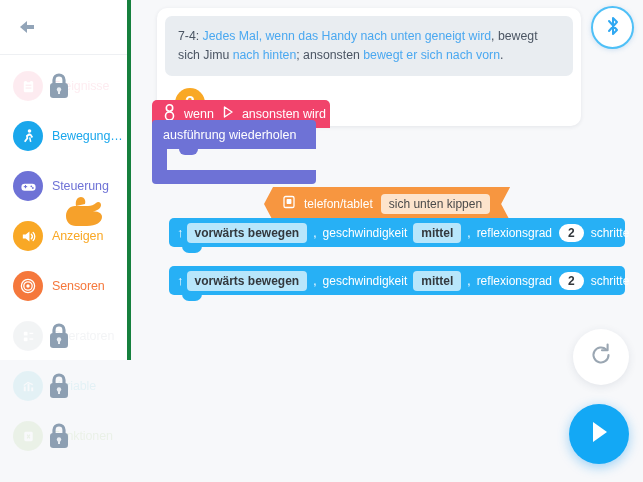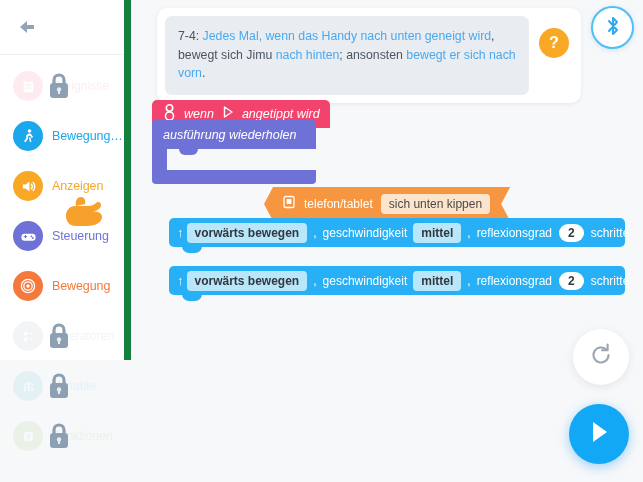--- a/index.html
+++ b/index.html
@@ -19,21 +19,21 @@
     background: #f7f8fa;
   }
 
   
   #sidebar {
     position: absolute;
     left: 0; top: 0;
     width: 131px;
     height: 360px;
     background: #ffffff;
-    border-right: 7px solid #15803d;
+    border-right: 4px solid #15803d;
   }
 
   #sidebar-header {
     height: 55px;
     border-bottom: 1px solid #eef0f3;
     display: flex;
     align-items: center;
     padding-left: 16px;
   }
 
@@ -103,20 +103,21 @@
   #instruction-card {
     position: absolute;
     left: 26px; top: 8px;
     width: 424px;
     background: #ffffff;
     border-radius: 10px;
     box-shadow: 0 1px 4px rgba(30,45,70,0.09);
     padding: 8px;
     display: flex;
     align-items: flex-start;
+    flex-direction: column;
   }
 
   #instruction-inner {
     flex: 1;
     background: #e9edf1;
     border-radius: 7px;
     padding: 11px 13px 12px 13px;
     font-size: 12.3px;
     line-height: 18.5px;
     color: #4b5563;
@@ -144,21 +145,21 @@
     background: #ffffff;
     border: 2px solid #4fc0f7;
     display: flex; align-items: center; justify-content: center;
     box-shadow: 0 1px 5px rgba(80,150,220,0.25);
     cursor: pointer;
   }
 
   
   #script { position: absolute; left: 0; top: 0; width:512px; height:482px; }
 
-  .blk-text { font-size: 12.5px; color: #ffffff; white-space: nowrap; font-style: italic; }
+  .blk-text { font-size: 12.5px; color: #ffffff; white-space: nowrap; }
 
   
   #hat-block {
     position: absolute;
     left: 21px; top: 100px;
     width: 178px; height: 28px;
     background: #f1436b;
     border-radius: 5px 5px 0 0;
     display: flex; align-items: center;
     padding-left: 11px;
@@ -337,52 +338,52 @@
           <svg width="16" height="16" viewBox="0 0 16 16">
             <circle cx="9.5" cy="3" r="1.8" fill="#fff"></circle>
             <path d="M9 5.2 L6 7.5 L6.4 10 L4 13.3 l1.4 1 L8.3 10.6 L7.9 8.6 L10 7.6 l1.6 2.4 l1.5 -0.9 l-2 -3.1 Z" fill="#fff"></path>
             <rect x="9" y="9.6" width="1.5" height="4.6" transform="rotate(-12 9 9.6)" fill="#fff"></rect>
           </svg>
         </div>
         <div class="cat-label" style="color:#1aa7ec">Bewegung…</div>
       </div>
 
       <div class="cat-item">
-        <div class="cat-icon" style="background:#f9a825">
-          <svg width="17" height="17" viewBox="0 0 18 18">
-            <path d="M3 7 h3 L10 3.6 v10.8 L6 11 H3 Z" fill="#fff"></path>
-            <path d="M12 6.6 a3.4 3.4 0 0 1 0 4.8" stroke="#fff" stroke-width="1.5" fill="none" stroke-linecap="round"></path>
-            <path d="M13.9 4.8 a6 6 0 0 1 0 8.4" stroke="#fff" stroke-width="1.4" fill="none" stroke-linecap="round"></path>
-          </svg>
-        </div>
-        <div class="cat-label" style="color:#f9a825">Anzeigen</div>
-      </div>
-
-      <div class="cat-item">
         <div class="cat-icon" style="background:#6e72d6">
           <svg width="17" height="17" viewBox="0 0 18 18">
             <rect x="1.5" y="6" width="15" height="7.5" rx="3.4" fill="#fff"></rect>
             <rect x="4" y="8.6" width="3.6" height="1.1" fill="#6e72d6"></rect>
             <rect x="5.25" y="7.45" width="1.1" height="3.4" fill="#6e72d6"></rect>
             <circle cx="12" cy="8.8" r="0.95" fill="#6e72d6"></circle>
             <circle cx="13.6" cy="10.6" r="0.95" fill="#6e72d6"></circle>
           </svg>
         </div>
         <div class="cat-label" style="color:#6e72d6">Steuerung</div>
       </div>
 
       <div class="cat-item">
+        <div class="cat-icon" style="background:#f9a825">
+          <svg width="17" height="17" viewBox="0 0 18 18">
+            <path d="M3 7 h3 L10 3.6 v10.8 L6 11 H3 Z" fill="#fff"></path>
+            <path d="M12 6.6 a3.4 3.4 0 0 1 0 4.8" stroke="#fff" stroke-width="1.5" fill="none" stroke-linecap="round"></path>
+            <path d="M13.9 4.8 a6 6 0 0 1 0 8.4" stroke="#fff" stroke-width="1.4" fill="none" stroke-linecap="round"></path>
+          </svg>
+        </div>
+        <div class="cat-label" style="color:#f9a825">Anzeigen</div>
+      </div>
+
+      <div class="cat-item">
         <div class="cat-icon" style="background:#f5783c">
           <svg width="18" height="18" viewBox="0 0 18 18">
             <circle cx="9" cy="9" r="6.6" stroke="#fff" stroke-width="1.3" fill="none"></circle>
             <circle cx="9" cy="9" r="4.2" stroke="#fff" stroke-width="1.3" fill="none"></circle>
             <circle cx="9" cy="9" r="1.7" fill="#fff"></circle>
           </svg>
         </div>
-        <div class="cat-label" style="color:#f5783c">Bewegung</div>
+        <div class="cat-label" style="color:#f5783c">Sensoren</div>
       </div>
 
       <div class="cat-item locked">
         <div class="cat-icon" style="background:#c9ced6">
           <svg width="15" height="15" viewBox="0 0 16 16">
             <rect x="3" y="3" width="4" height="4" rx="1" fill="#fff"></rect>
             <rect x="3" y="9" width="4" height="4" rx="1" fill="#fff"></rect>
             <rect x="9" y="4" width="4" height="1.4" fill="#fff"></rect>
             <rect x="9" y="10" width="4" height="1.4" fill="#fff"></rect>
           </svg>
@@ -471,21 +472,21 @@
             <circle cx="6.5" cy="12" r="4" stroke="#fff" stroke-width="1.6" fill="none"></circle>
           </svg>
         </span>
         <span class="blk-text" style="margin-left:8px">wenn</span>
         <span class="hat-gap"></span>
         <span>
           <svg width="14" height="14" viewBox="0 0 14 14">
             <path d="M3.5 2 L11 7 L3.5 12 Z" stroke="#fff" stroke-width="1.4" fill="none" stroke-linejoin="round"></path>
           </svg>
         </span>
-        <span class="blk-text" style="margin-left:7px">angetippt wird</span>
+        <span class="blk-text" style="margin-left:7px">ansonsten wird</span>
         <div class="notch"></div>
       </div>
 
       <div id="loop-block">
         <div class="loop-top">
           <span class="blk-text">ausführung wiederholen</span>
         </div>
         <div class="loop-left"></div>
         <div class="loop-inner-notch"></div>
         <div class="loop-bottom"></div>

